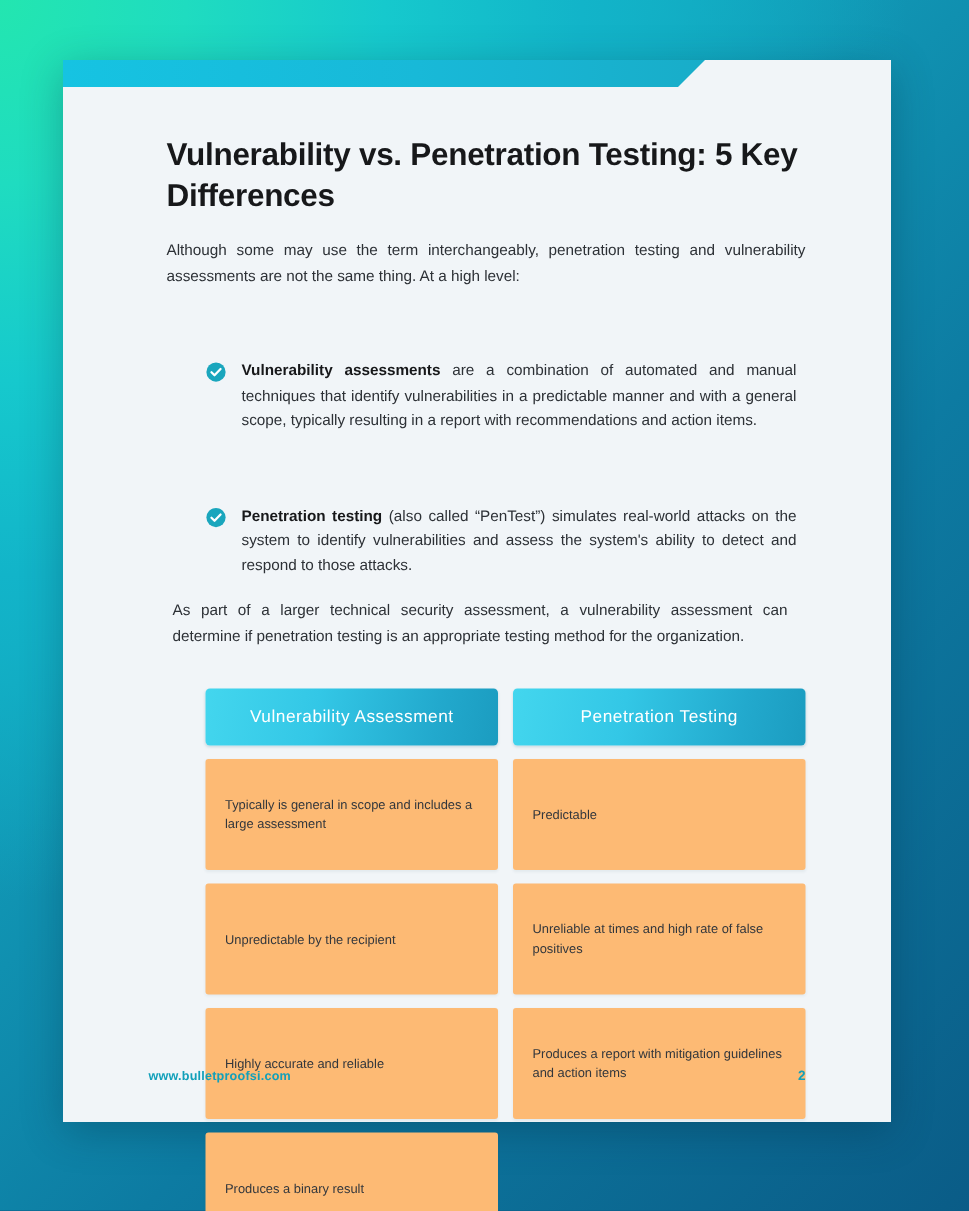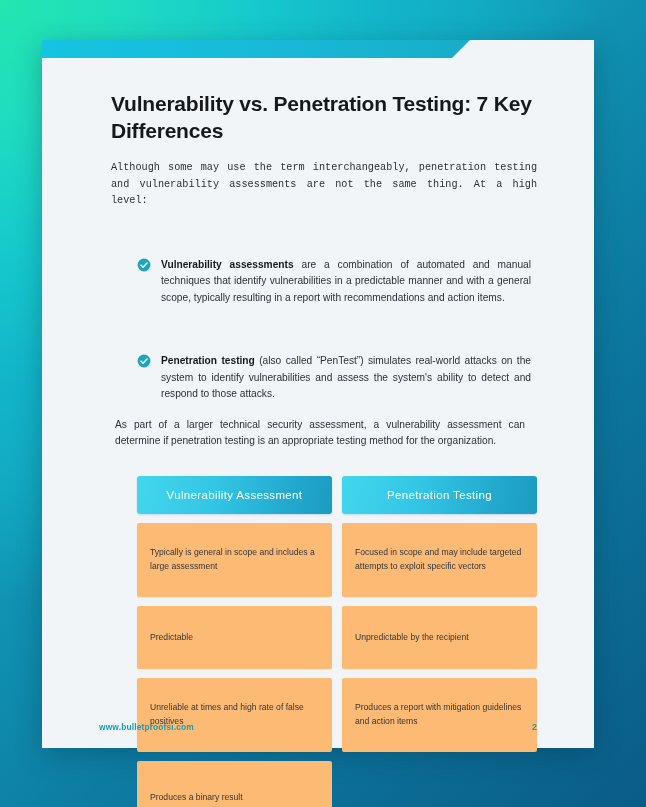--- a/index.html
+++ b/index.html
@@ -67,21 +67,20 @@
     color: #17181a;
     letter-spacing: -0.2px;
   }
 
   p.intro {
     margin: 16px 0 0 0;
     font-size: 10.2px;
     line-height: 1.62;
     color: #2d3136;
     text-align: justify;
-    font-family: Liberation Mono, monospace;
   }
 
   .bullets {
     margin: 13px 0 0 0;
     padding: 0 6px 0 26px;
   }
 
   .bullet {
     display: flex;
     align-items: flex-start;
@@ -153,21 +152,21 @@
     box-shadow: 0 1px 2px rgba(45, 80, 100, 0.07);
   }
 
   .td.tall { min-height: 52px; }
 
   
   .footer {
     position: absolute;
     left: 0;
     right: 0;
-    bottom: 0;
+    bottom: 10px;
     height: 42px;
     padding: 0 57px 0 57px;
     display: flex;
     align-items: center;
     justify-content: space-between;
   }
   .footer-url {
     font-size: 8.4px;
     font-weight: bold;
     color: #12a0ba;
@@ -185,21 +184,21 @@
 <div class="backdrop"></div>
 
 <div class="page">
 
   <div class="topbar"></div>
 
   <div class="page-body">
 
     <div class="content">
 
-      <h1 class="title">Vulnerability vs. Penetration Testing: 7 Key Differences</h1>
+      <h1 class="title">Vulnerability vs. Penetration Testing: 5 Key Differences</h1>
 
       <p class="intro">Although some may use the term interchangeably, penetration testing and vulnerability assessments are not the same thing. At a high level:</p>
 
       <div class="bullets">
 
         <div class="bullet">
           <span class="check-icon">
             <svg viewBox="0 0 24 24" width="14" height="14" aria-hidden="true">
               <circle cx="12" cy="12" r="11" fill="#1aa6bd"></circle>
               <path d="M6.8 12.3 L10.3 15.7 L17.2 8.6" fill="none" stroke="#ffffff" stroke-width="2.6" stroke-linecap="round" stroke-linejoin="round"></path>
@@ -223,26 +222,26 @@
       <p class="summary">As part of a larger technical security assessment, a vulnerability assessment can determine if penetration testing is an appropriate testing method for the organization.</p>
 
     </div>
 
     <div class="table">
 
       <div class="th">Vulnerability Assessment</div>
       <div class="th">Penetration Testing</div>
 
       <div class="td tall">Typically is general in scope and includes a large assessment</div>
-      <div class="td tall">Focused in scope and may include targeted attempts to exploit specific vectors</div>
 
       <div class="td">Predictable</div>
       <div class="td">Unpredictable by the recipient</div>
 
       <div class="td tall">Unreliable at times and high rate of false positives</div>
+      <div class="td tall">Highly accurate and reliable</div>
 
 
       <div class="td tall">Produces a report with mitigation guidelines and action items</div>
       <div class="td tall">Produces a binary result</div>
 
     </div>
 
     <div class="footer">
       <span class="footer-url">www.bulletproofsi.com</span>
       <span class="footer-page">2</span>

